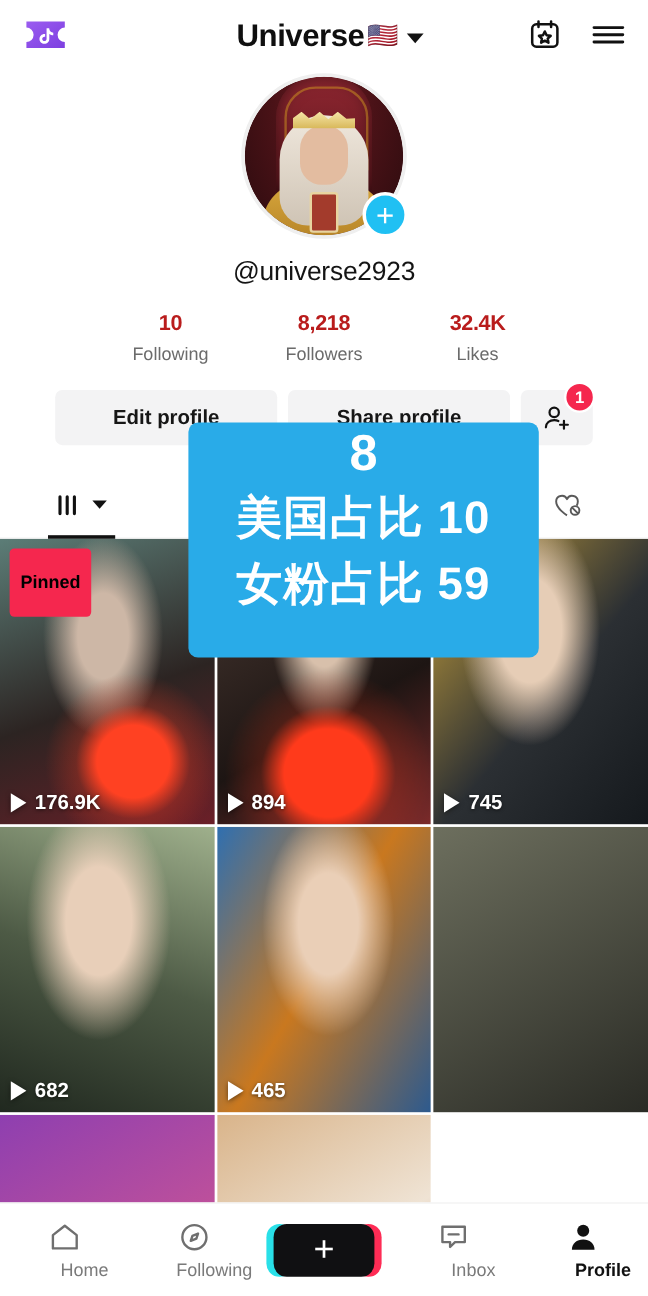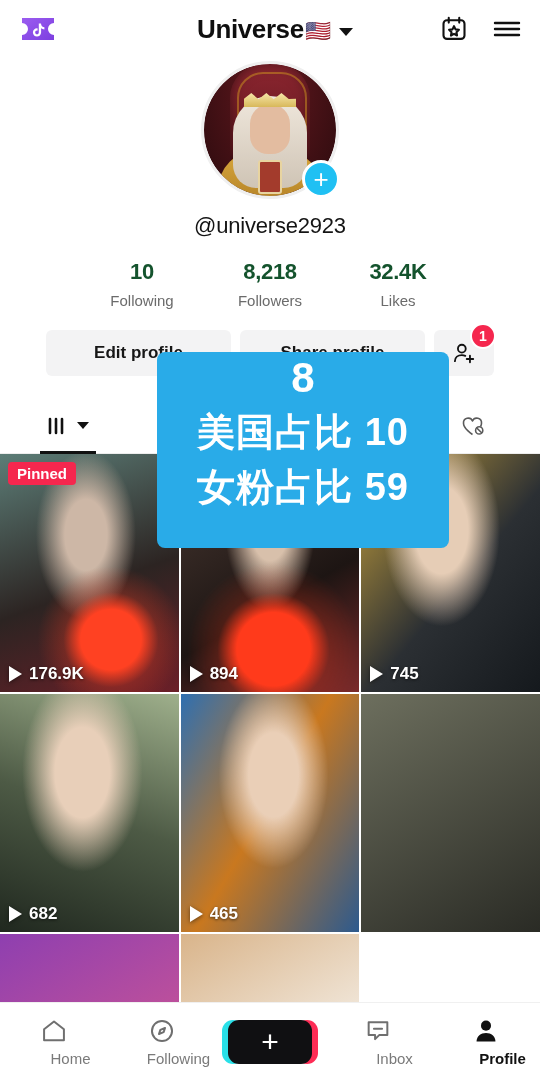--- a/index.html
+++ b/index.html
@@ -76,21 +76,21 @@
     width:38px;height:38px;border-radius:50%;
     background:#20c0f3; border:3px solid #fff;
     display:flex;align-items:center;justify-content:center;
     color:#fff;font-size:26px;font-weight:400;line-height:1;
   }
 
   .handle { margin-top: 17px; font-size: 22px; color:#141414; font-weight:400; letter-spacing:-.2px;}
 
   .stats { display:flex; justify-content:center; gap:0; margin-top:20px; }
   .stat { width: 128px; text-align:center; }
-  .stat .num { font-size:22px; font-weight:700; color:#14532d; letter-spacing:-.3px;}
+  .stat .num { font-size:18px; font-weight:700; color:#b91c1c; letter-spacing:-.3px;}
   .stat .lbl { font-size:15px; color:#6b6b6b; margin-top:7px; }
 
   
   .actions { display:flex; justify-content:center; align-items:center; gap:9px; margin-top:21px; padding:0 14px;}
   .btn {
     height:46px; background:#f3f3f4; border-radius:6px;
     display:flex;align-items:center;justify-content:center;
     font-size:17px;font-weight:700;color:#161616;
   }
   .btn-edit { width:185px; }
@@ -117,22 +117,22 @@
   
   .grid { display:grid; grid-template-columns:repeat(3,1fr); gap:2px; background:#fff; }
   .cell { position:relative; height:238px; overflow:hidden; }
   .cell .thumb { position:absolute; inset:0; }
   .views {
     position:absolute; left:9px; bottom:8px; display:flex; align-items:center; gap:7px;
     color:#fff; font-size:17px; font-weight:500; text-shadow:0 1px 3px rgba(0,0,0,.6);
   }
   .play-tri { width:0;height:0;border-top:8px solid transparent;border-bottom:8px solid transparent;border-left:13px solid #fff; filter:drop-shadow(0 1px 2px rgba(0,0,0,.5));}
   .pinned {
-    position:absolute; left:8px; top:8px; background:#f5274e; color:#ffffff;
-    font-size:15px; font-weight:700; padding:3px 9px; border-radius:4px;
+    position:absolute; left:8px; top:8px; background:#f5274e; color:#000000;
+    font-size:15px; font-weight:700; padding:20px 9px; border-radius:4px;
   }
 
   
   .t1{background:
      radial-gradient(circle at 62% 78%, #ff4122 0 14%, rgba(255,65,34,.25) 22%, transparent 34%),
      radial-gradient(ellipse at 48% 34%, #cdb7a6 0 16%, transparent 38%),
      linear-gradient(160deg,#5c7d77,#2c2422 55%,#6b1f28);}
   .t2{background:
      radial-gradient(circle at 52% 82%, #ff3a1b 0 17%, rgba(255,58,27,.2) 26%, transparent 40%),
      radial-gradient(ellipse at 50% 30%, #d8c0ab 0 15%, transparent 36%),

